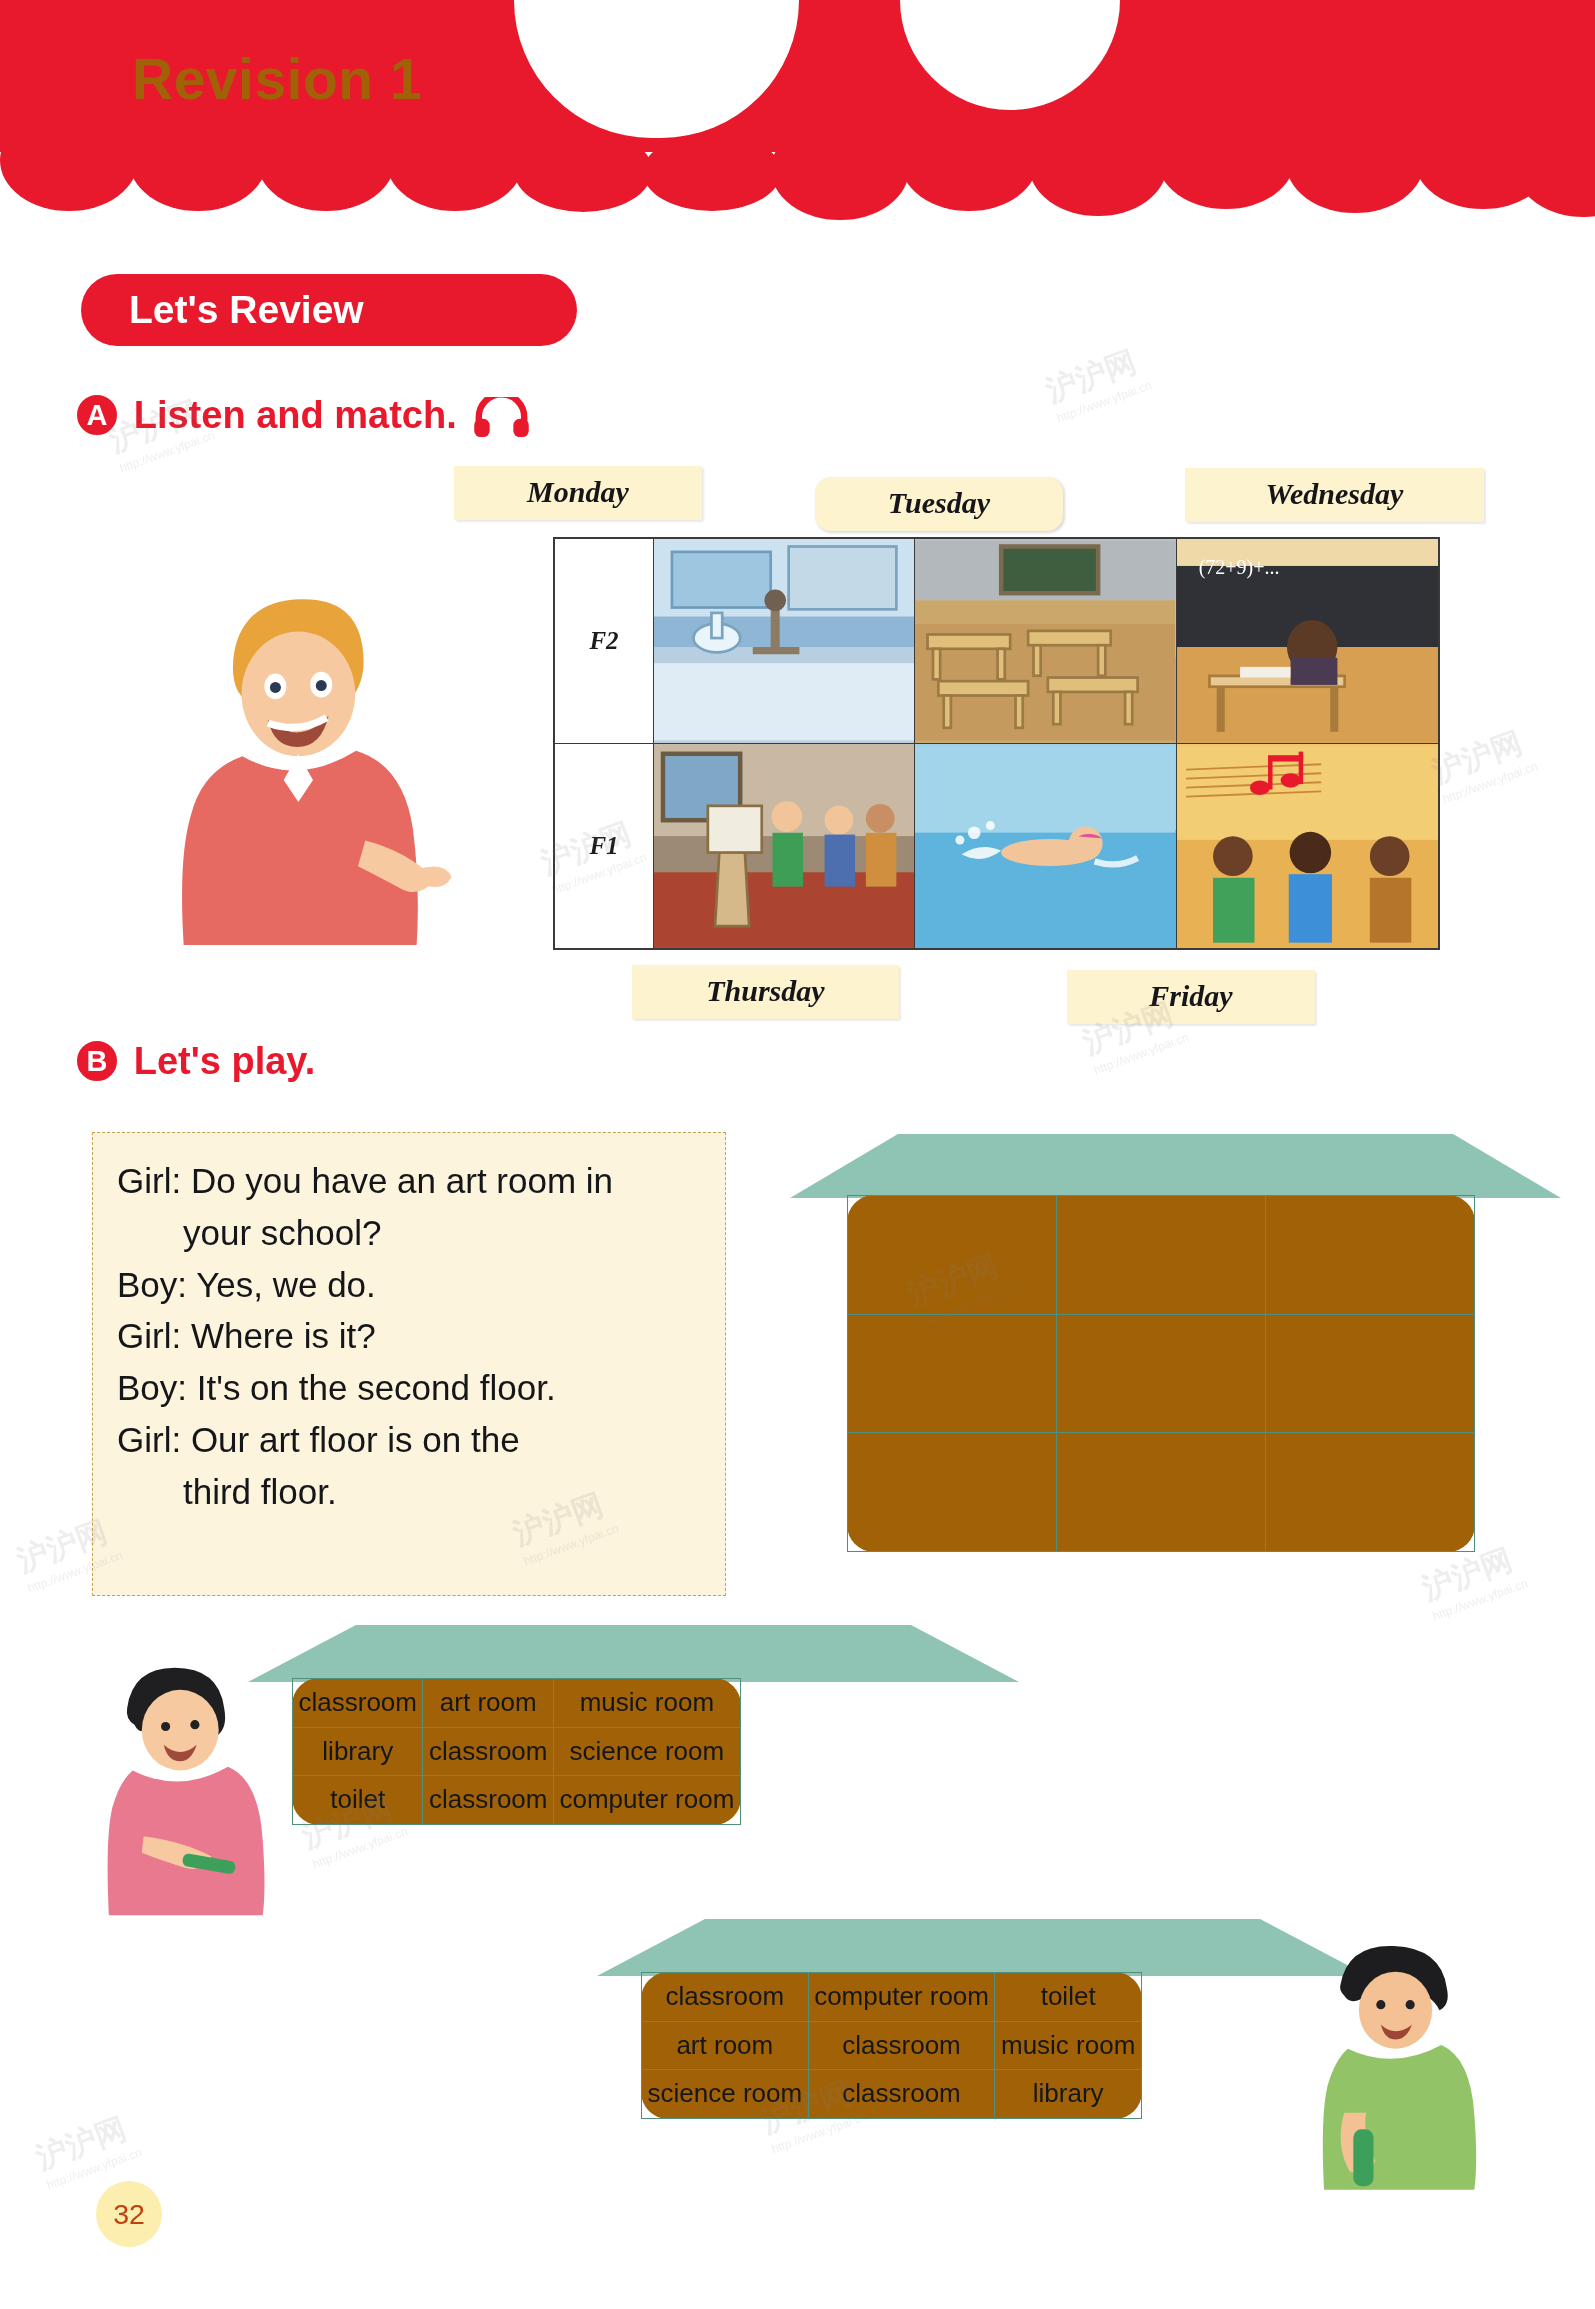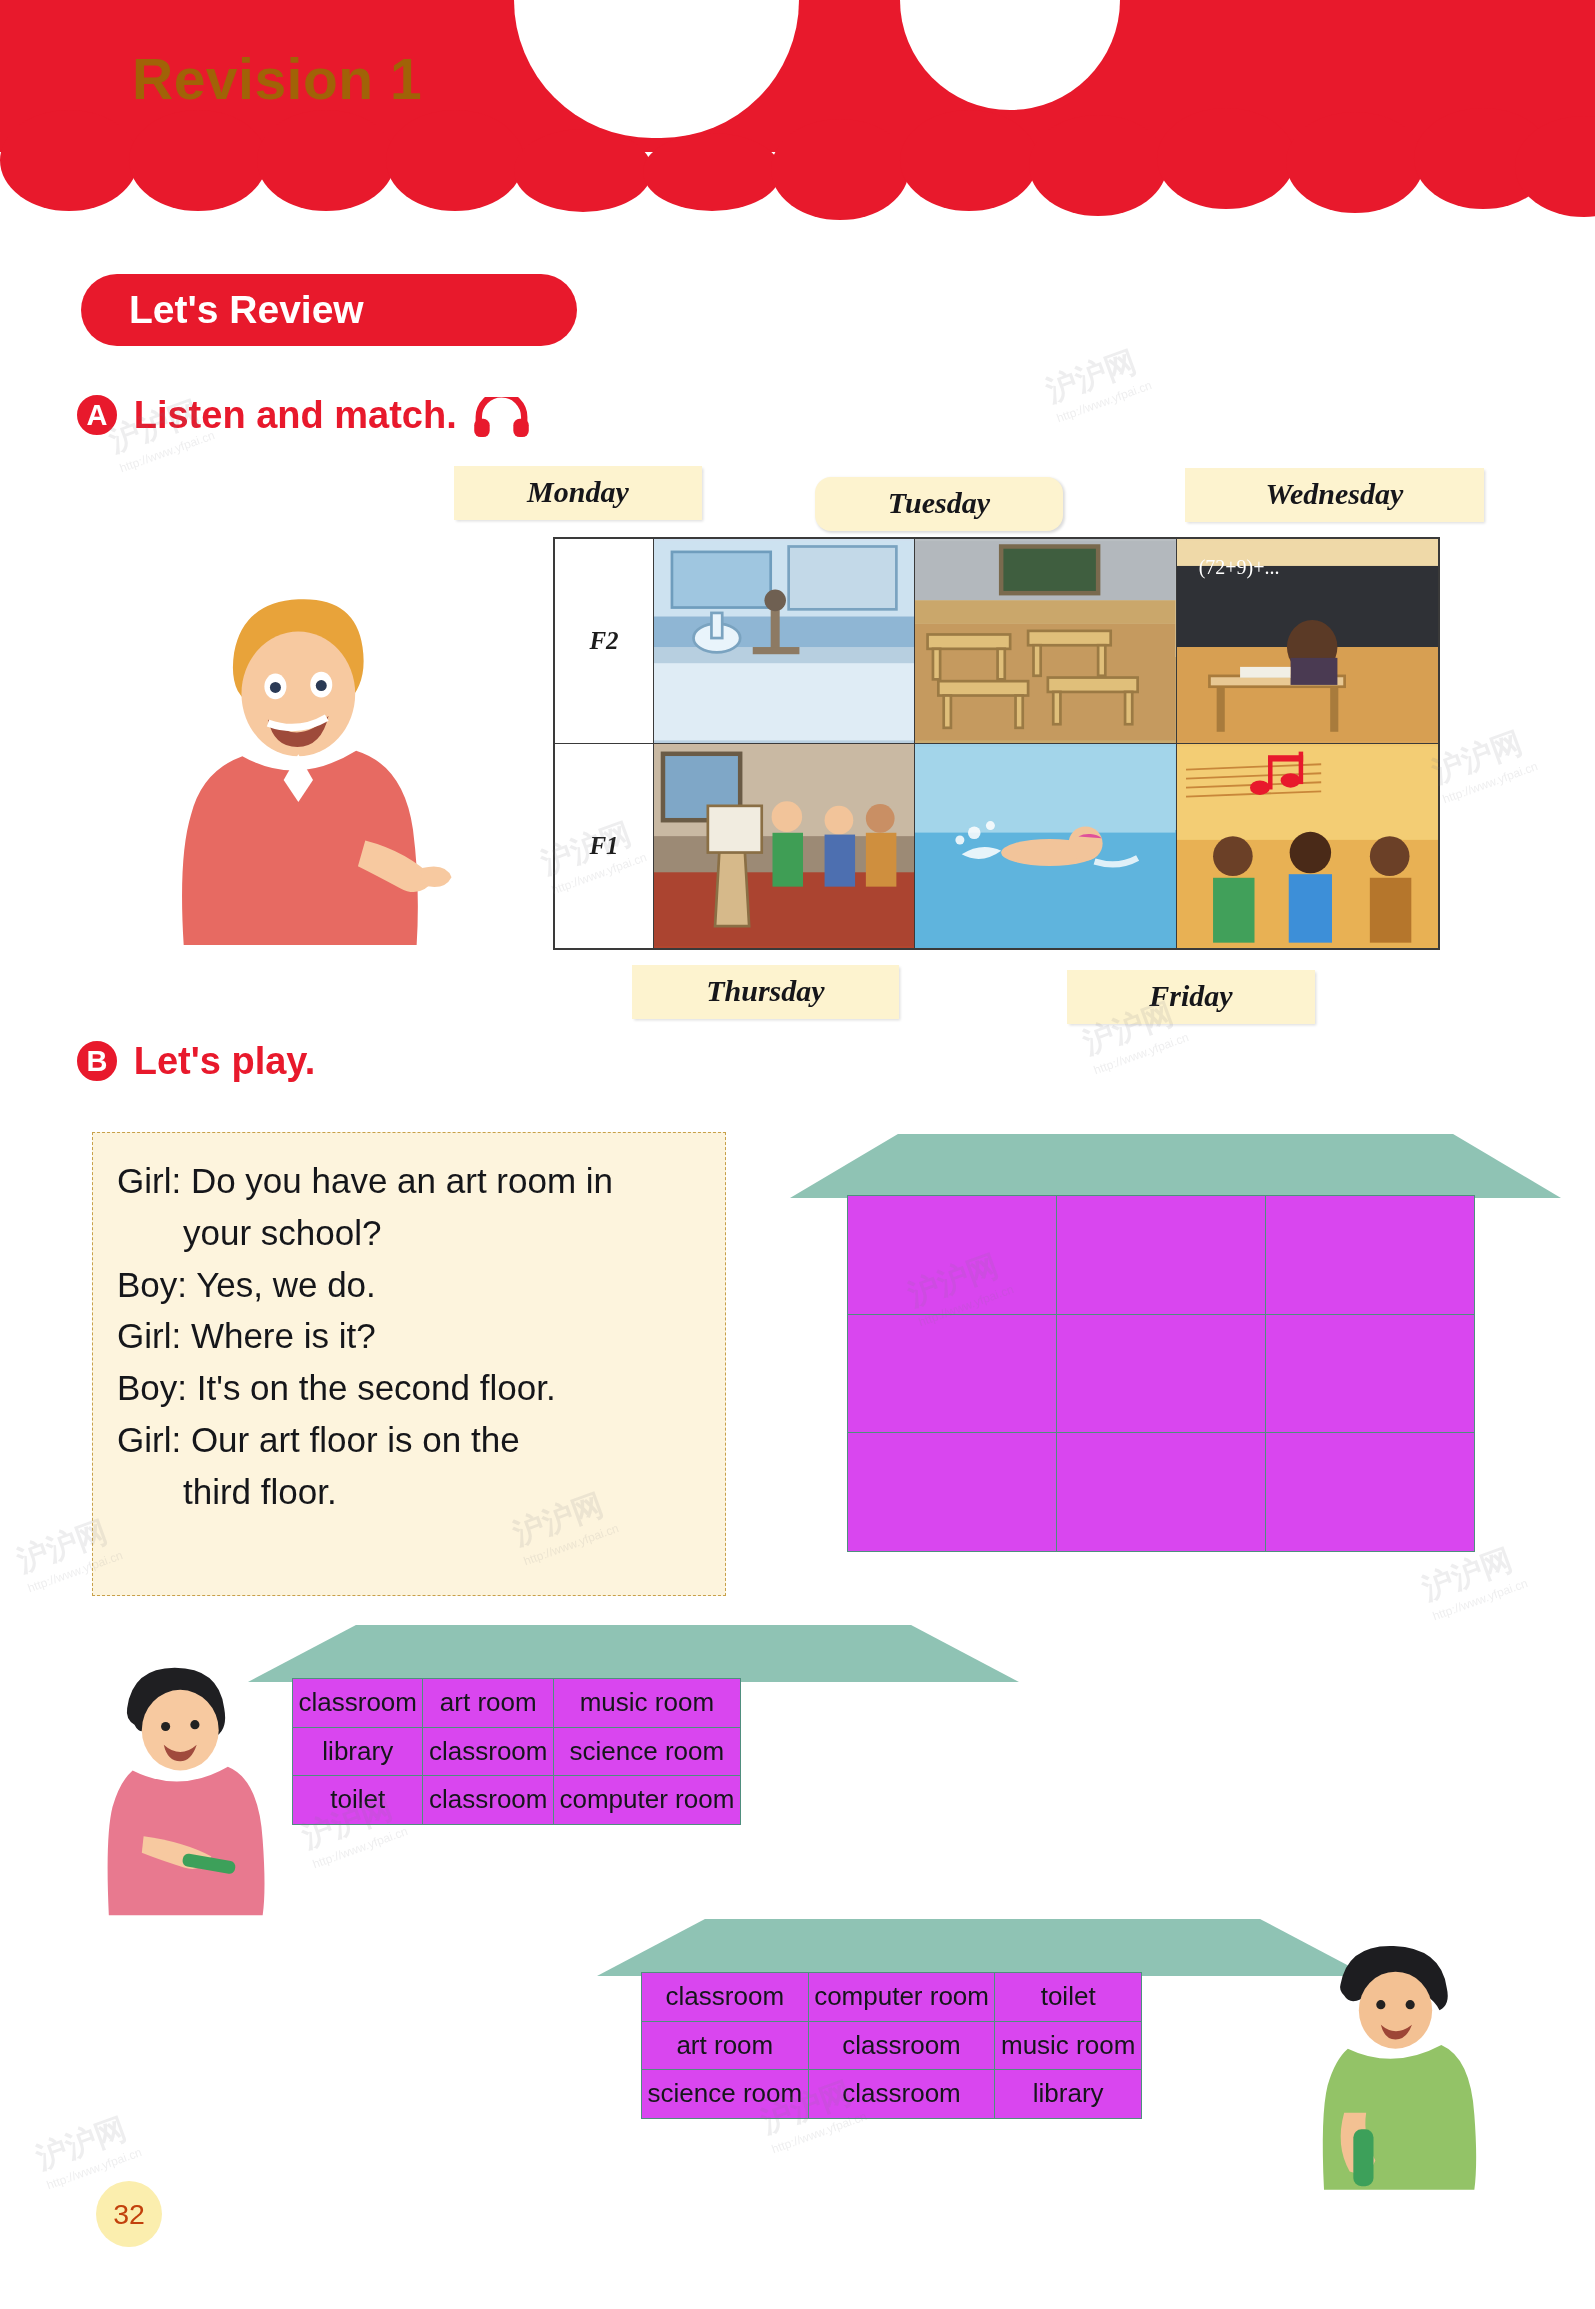--- a/index.html
+++ b/index.html
@@ -221,21 +221,22 @@
     position: absolute;
     left: 0; top: 0;
     width: 100%;
     height: 48px;
     background: #8fc3b4;
     clip-path: polygon(0% 100%, 14% 0%, 86% 0%, 100% 100%);
   }
   .house-table {
     position: absolute;
     border-collapse: collapse;
-    background: #d946ef;
+    background: #a16207;
+    border-radius: 27px;
   }
   .house-table td {
     border: 1.8px solid #4f8f7e;
     text-align: center;
     font-size: 26px;
     color: #15161a;
     font-family: "Liberation Sans", sans-serif;
     padding: 8.3px 5.5px;
     white-space: nowrap;
   }

